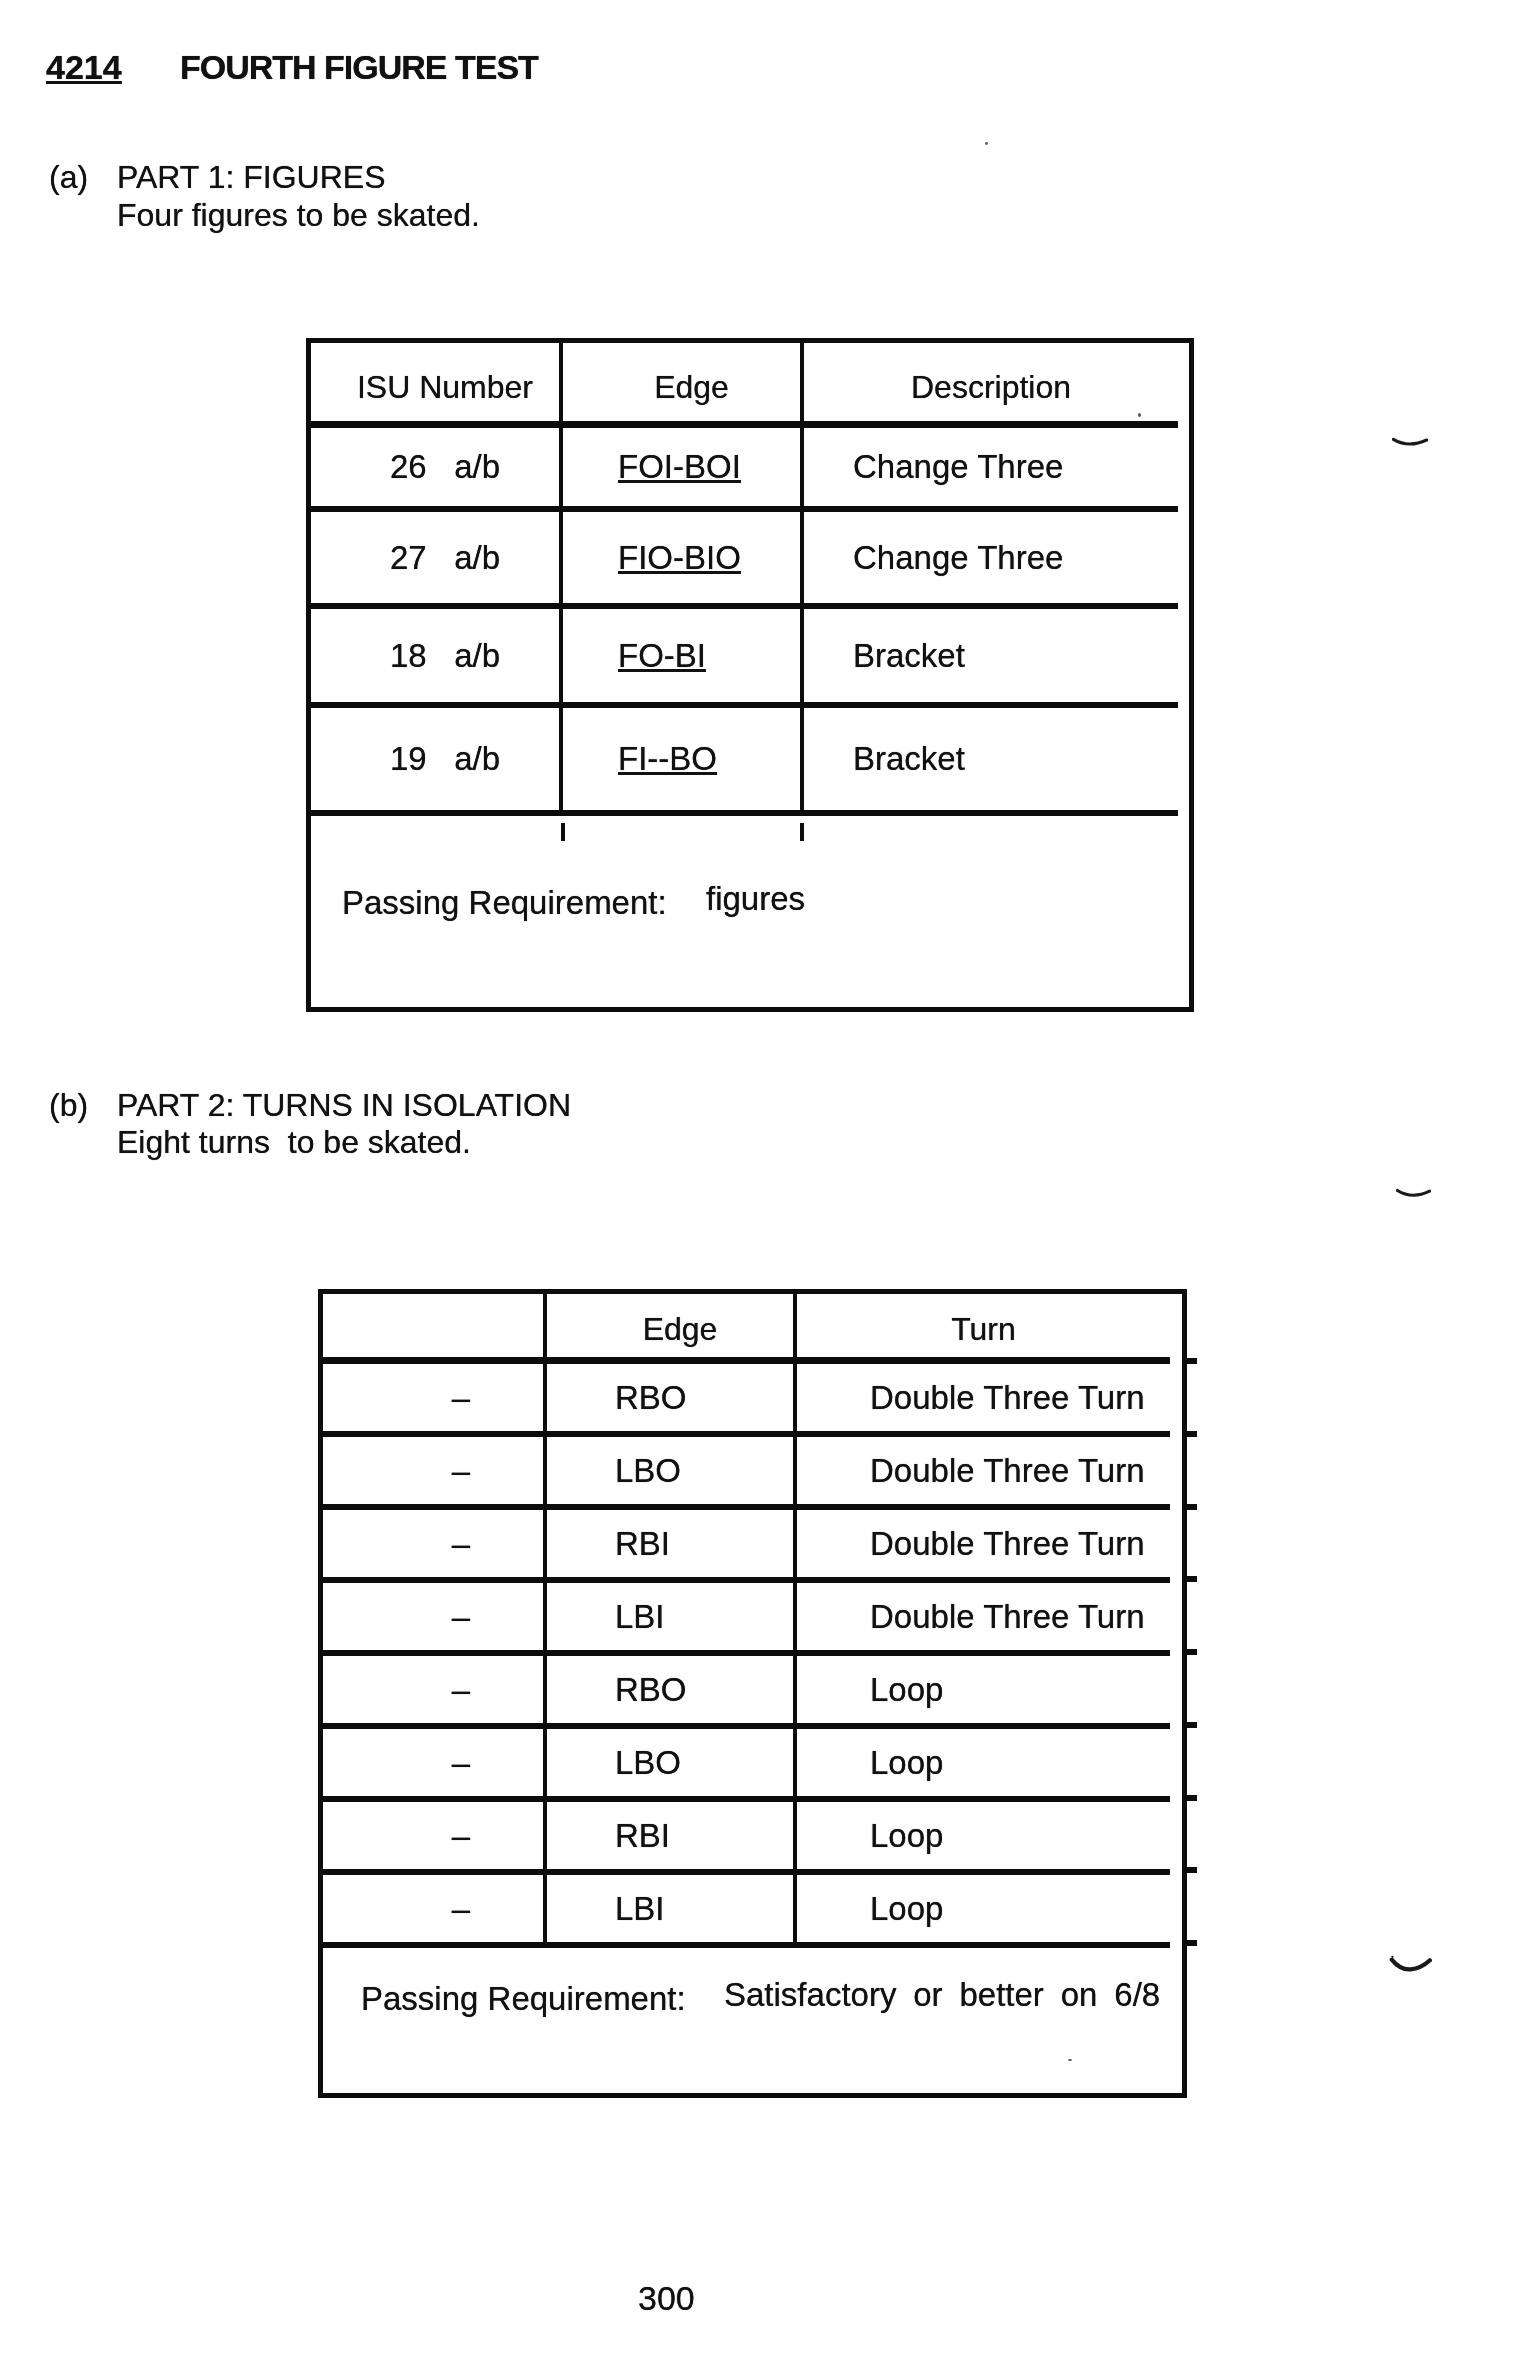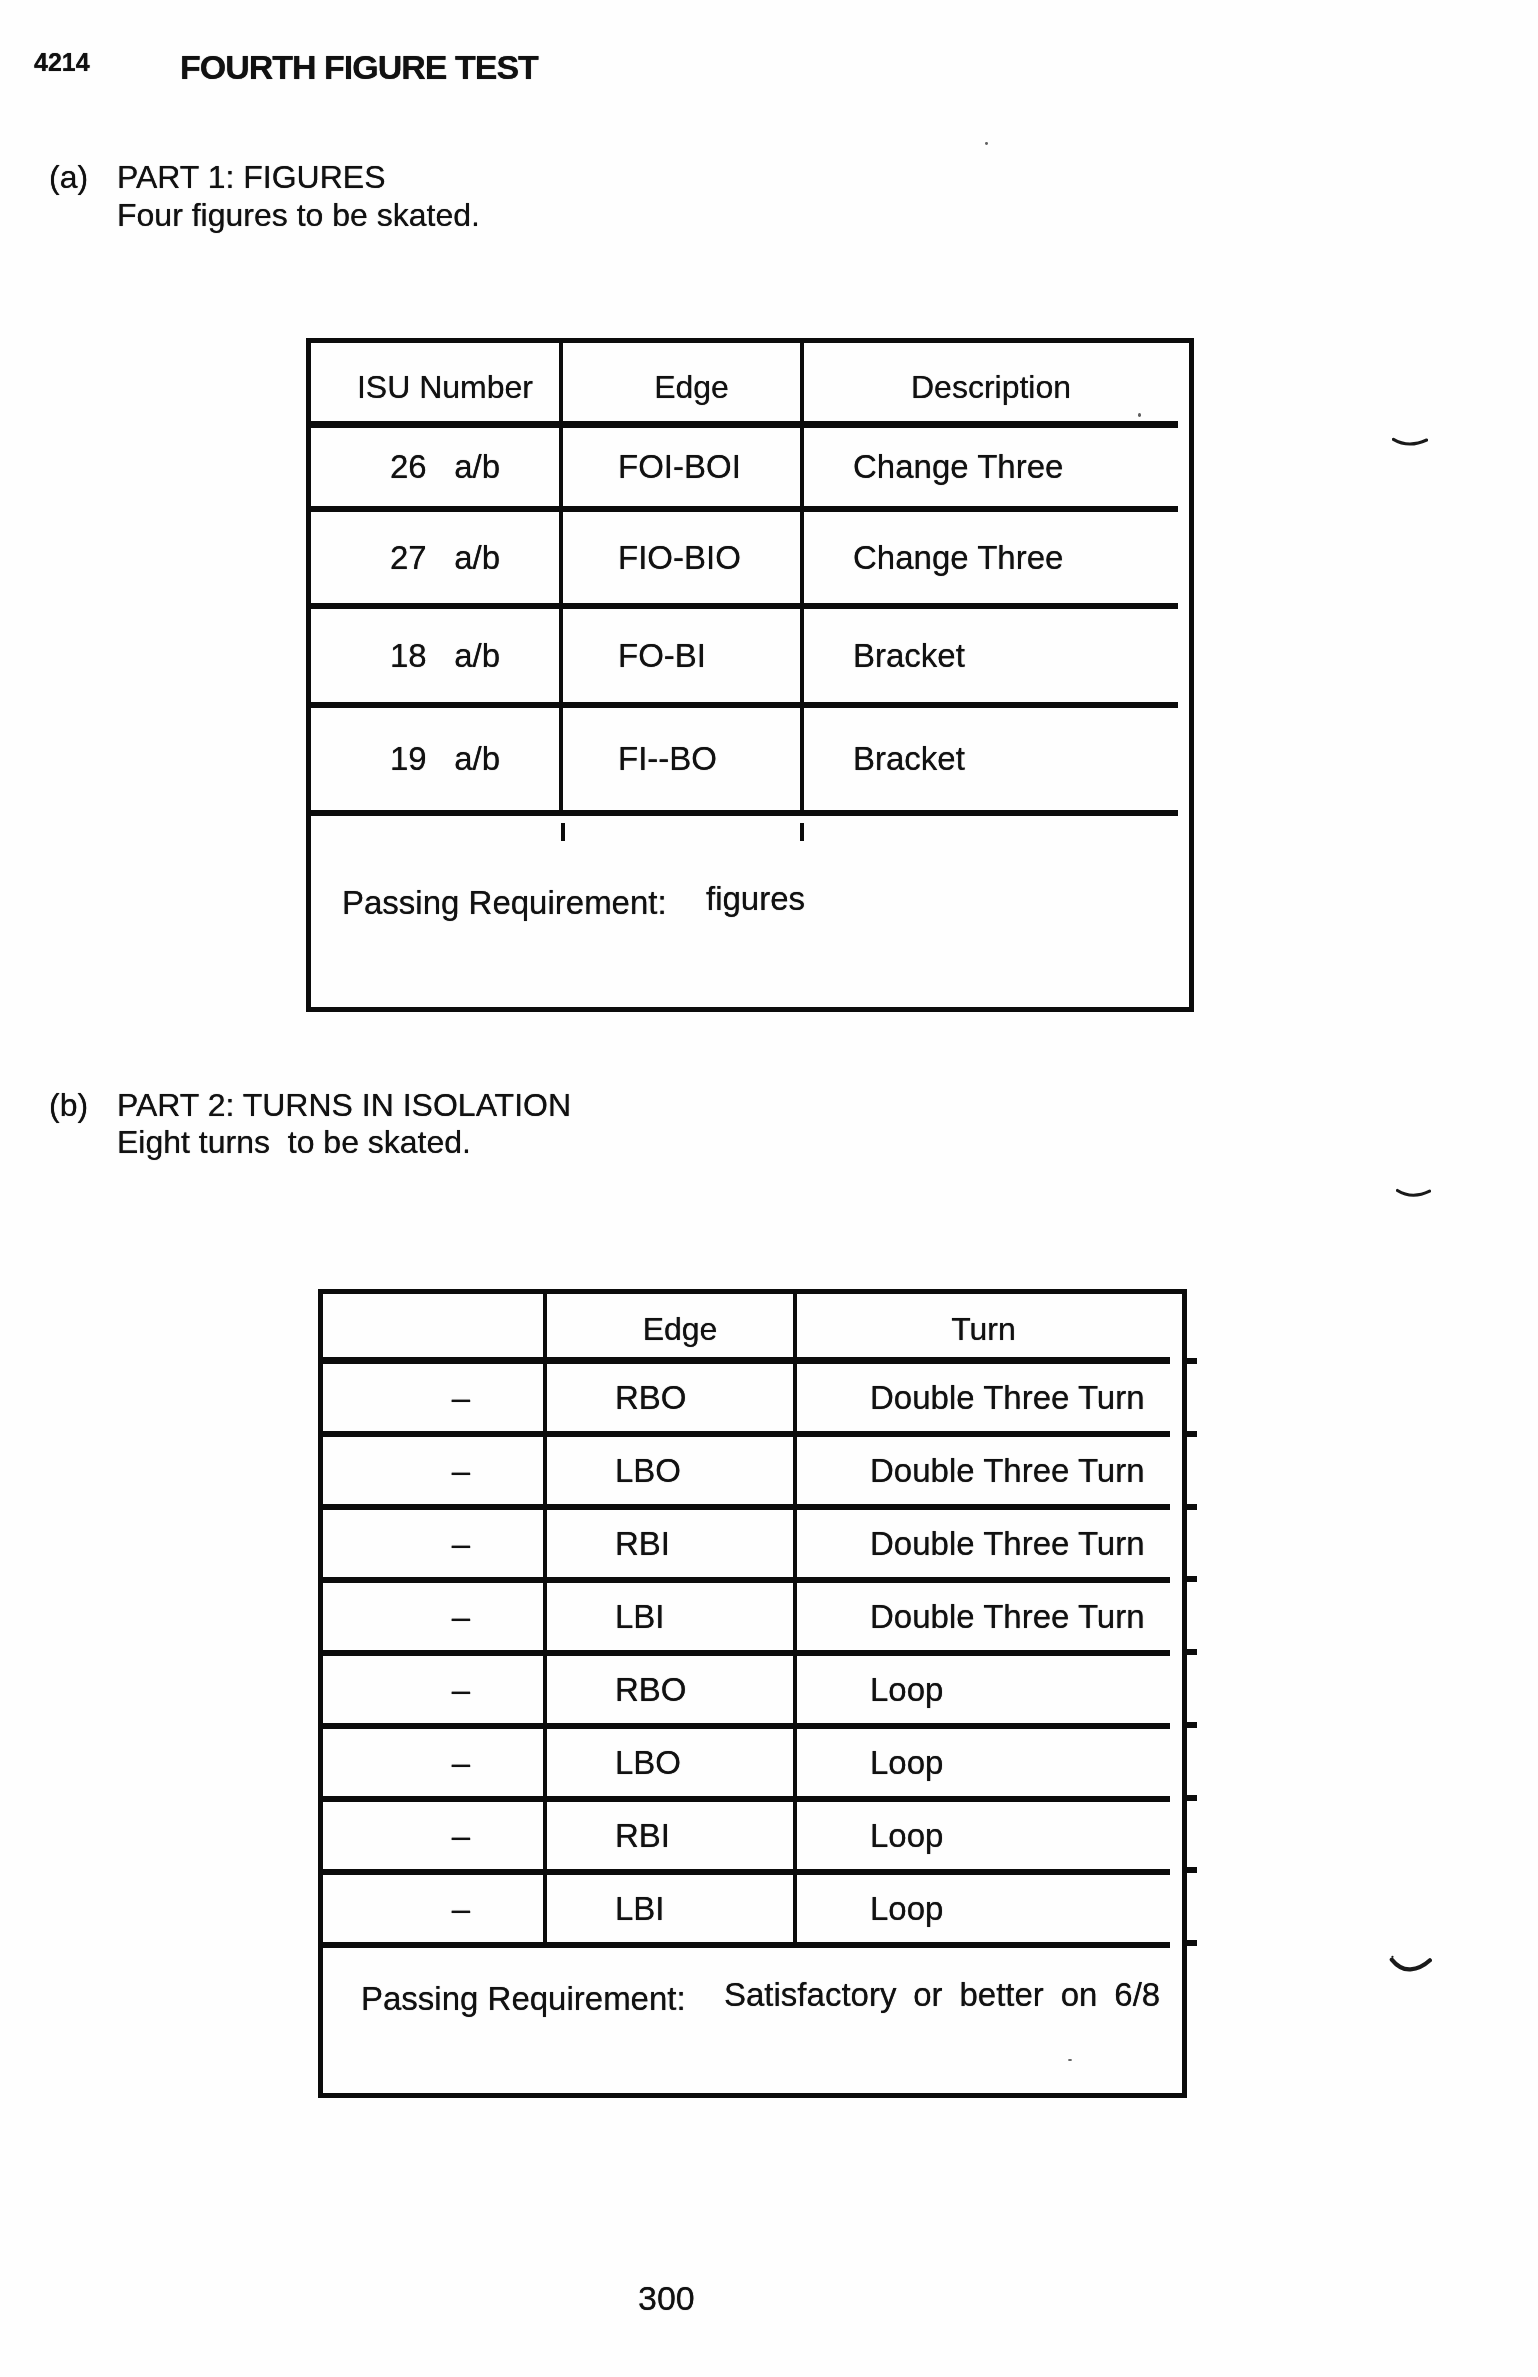--- a/index.html
+++ b/index.html
@@ -11,21 +11,21 @@
     position:relative;
     width:1538px;height:2377px;
     background:#fefefe;
     font-family:"Liberation Sans", sans-serif;
     color:var(--ink);
     overflow:hidden;
   }
   .abs{position:absolute;line-height:1;white-space:pre;}
   .ink{text-shadow:0 0 0.7px rgba(17,17,17,.92);}
   
-  .code{left:34px;top:50px;font-size:25px;font-weight:bold;}
+  .code{left:46px;top:50px;font-size:34px;font-weight:bold;text-decoration:underline;}
   .title{left:180px;top:50px;font-size:34px;font-weight:bold;letter-spacing:-1px;}
   
   .sec{font-size:32px;}
   .sa-label{left:49px;top:161px;}
   .sa-head{left:117px;top:161px;}
   .sa-sub{left:117px;top:199px;}
   .sb-label{left:49px;top:1089px;}
   .sb-head{left:117px;top:1089px;}
   .sb-sub{left:117px;top:1126px;}
   
@@ -46,21 +46,21 @@
     display:flex;align-items:center;
     font-size:33px;white-space:pre;
     text-shadow:0 0 0.7px rgba(17,17,17,.92);
   }
   .br{border-right:4.2px solid var(--line);padding-left:20px;}
   .bb{border-bottom:6.3px solid var(--line);}
   .hc{justify-content:center;border-bottom:7.7px solid var(--line);font-size:32px;}
   .t1 .hc{padding-top:11.2px;}
   .t2 .hc{padding-top:8.4px;}
   .t1 .c1{justify-content:center;}
-  .t1 .c2{padding-left:55px;}
+  .t1 .c2{padding-left:55px;text-decoration:underline;}
   .t1 .c3{padding-left:49px;}
   .t2 .c1{justify-content:center;padding-left:56px;}
   .t2 .c2{padding-left:68px;}
   .t2 .c3{padding-left:73px;}
   .foot{grid-column:1/-1;position:relative;font-size:33px;}
   .flabel{position:absolute;line-height:1.2;white-space:pre;text-shadow:0 0 0.7px rgba(17,17,17,.92);}
   .fvalue{position:absolute;text-shadow:0 0 0.7px rgba(17,17,17,.92);}
   .t1 .flabel{left:31px;top:67px;}
   .t1 .fvalue{left:395px;top:62px;line-height:41px;word-spacing:10.5px;width:503px;}
   .t2 .flabel{left:38px;top:31px;}

